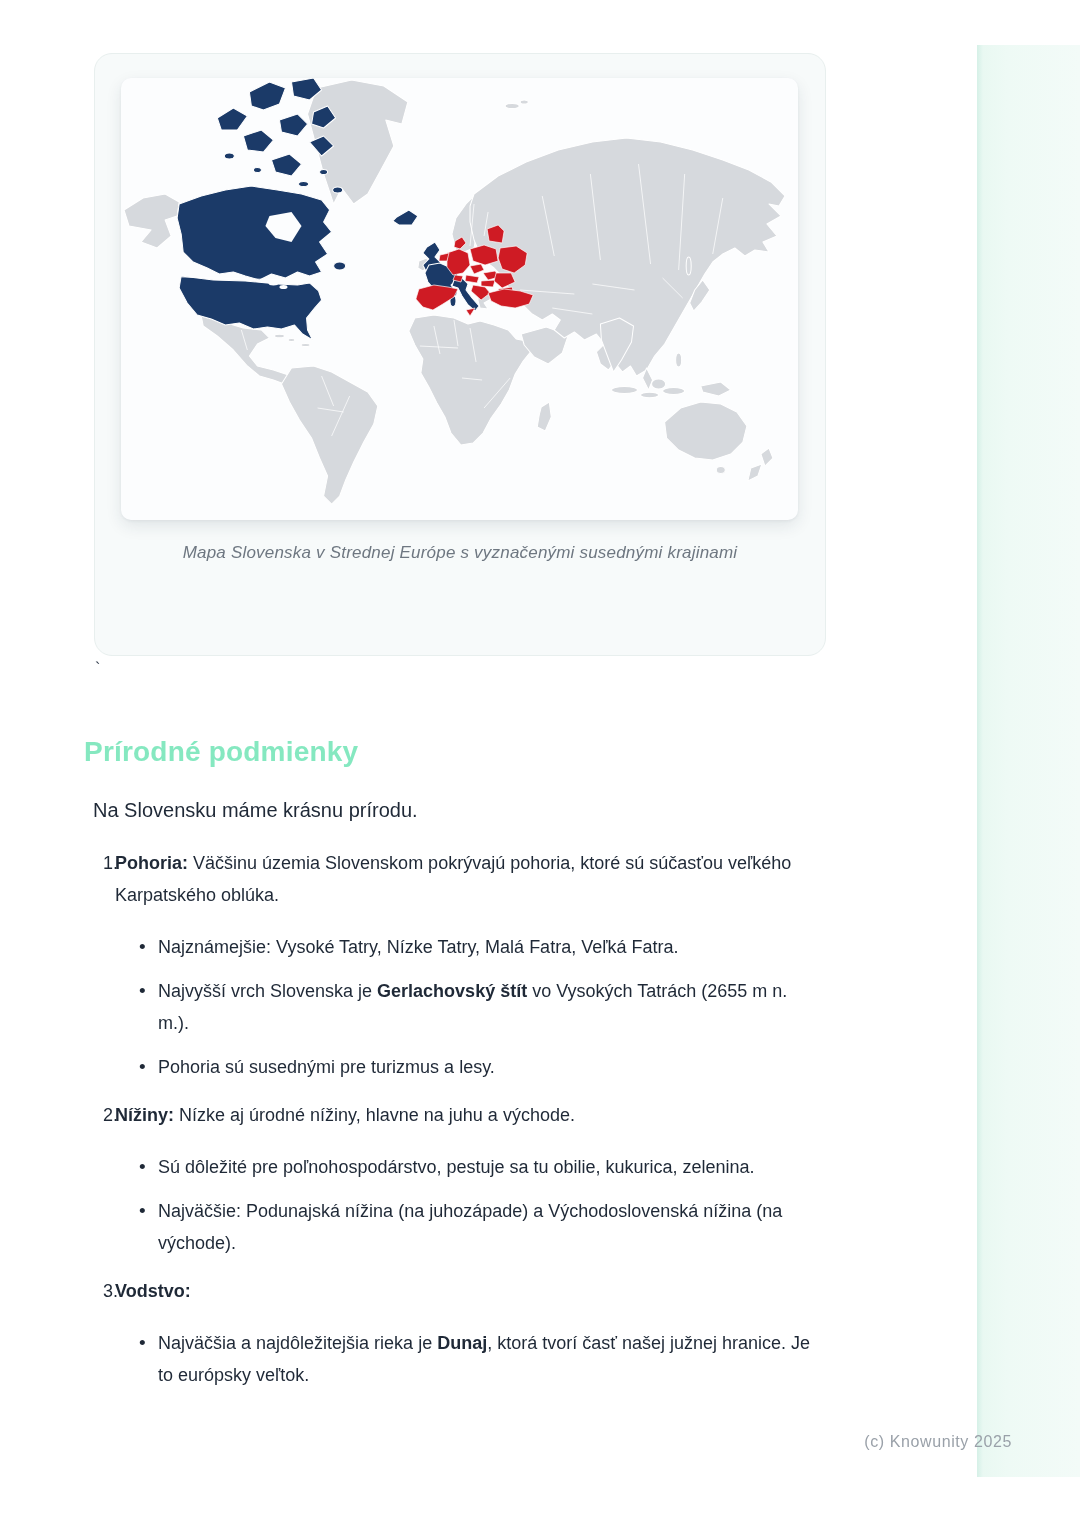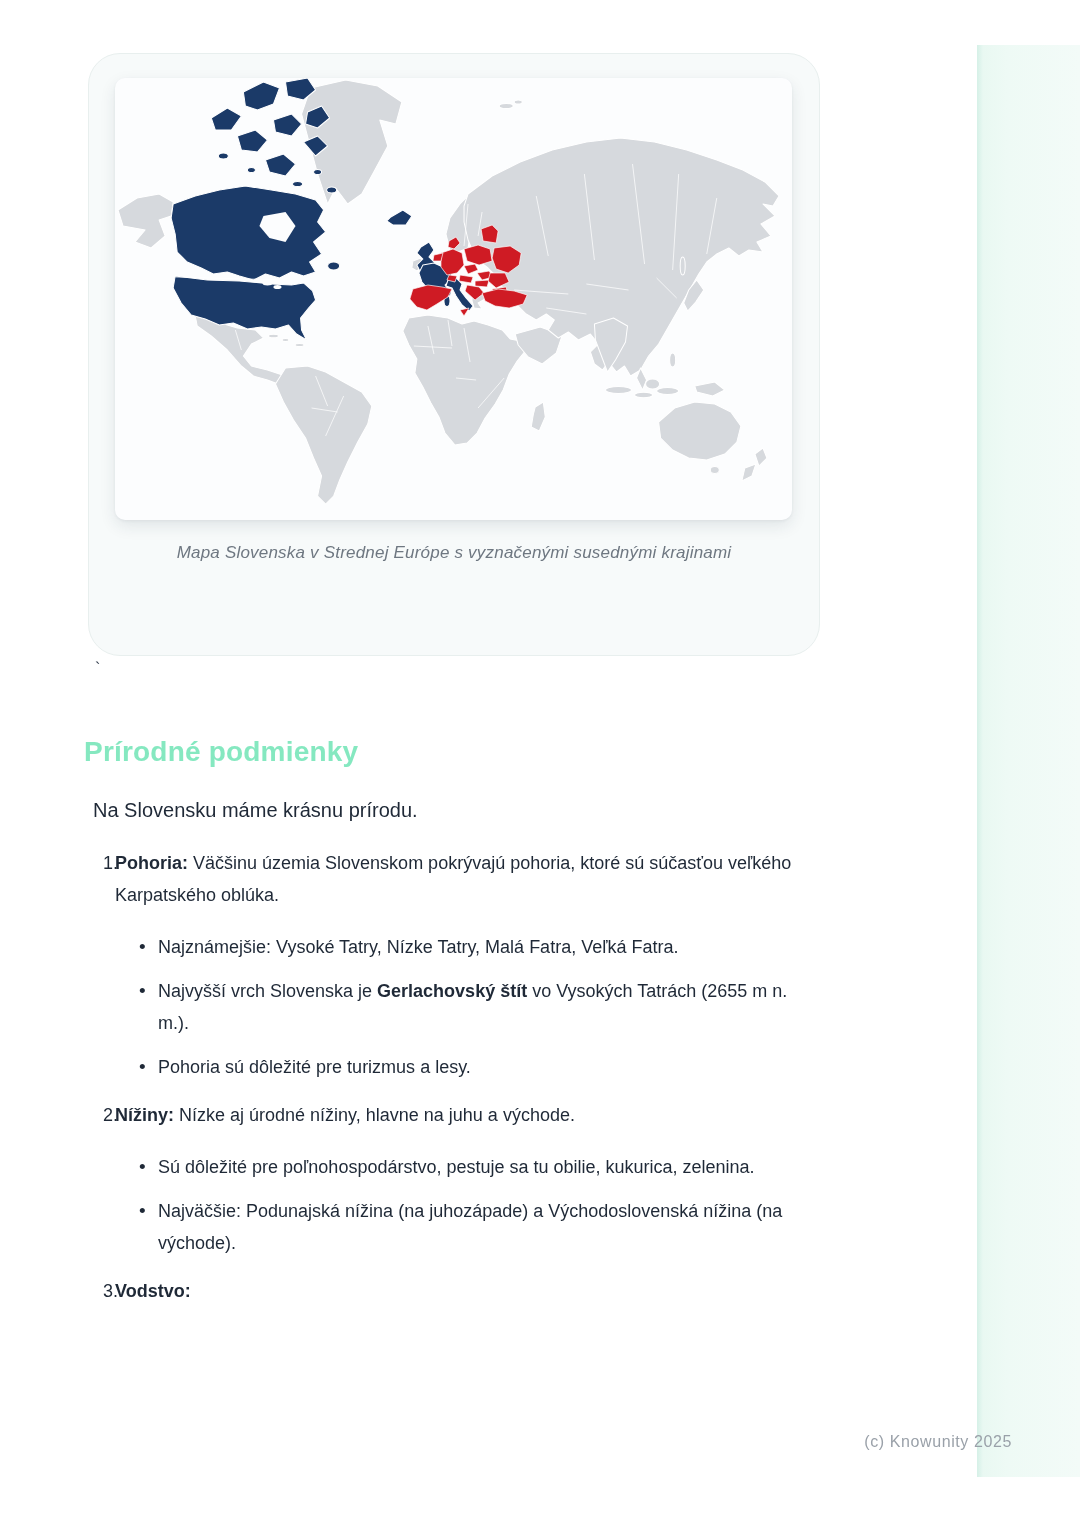--- a/index.html
+++ b/index.html
@@ -20,22 +20,22 @@
   html,body{background:#ffffff;}
   .page{
     position:relative;width:1080px;height:1528px;background:#ffffff;overflow:hidden;
     font-family:"Liberation Sans", sans-serif;color:var(--text-dark);
   }
   .stripe{
     position:absolute;top:45px;right:0;width:103px;height:1432px;
     background:linear-gradient(90deg, var(--stripe-edge) 0px, #e9f8f2 6px, var(--stripe-fill) 30px, #f3fbf8 100%);
   }
   .map-card{
-    position:absolute;left:88px;top:53px;width:732px;height:603px;
-    background:var(--card-bg);border:1px solid var(--card-border);border-radius:32px;
+    position:absolute;left:94px;top:53px;width:732px;height:603px;
+    background:var(--card-bg);border:1px solid var(--card-border);border-radius:18px;
   }
   .map-panel{
     position:absolute;left:26px;top:24px;width:677px;height:442px;
     background:var(--map-bg);border-radius:10px;
     box-shadow:0 6px 16px rgba(30,45,70,.10), 0 1px 3px rgba(30,45,70,.06);
     overflow:hidden;
   }
   .map-panel svg{display:block;width:100%;height:100%;}
   .map-caption{
     position:absolute;left:0;right:0;top:489px;text-align:center;
@@ -190,41 +190,42 @@
     <ol class="olist">
 
       <li>
         <div class="li-head">
           <span class="li-num">1.</span>
           <span class="li-text"><strong>Pohoria:</strong><span> Väčšinu územia Slovenskom pokrývajú pohoria, ktoré sú súčasťou veľkého Karpatského oblúka.</span></span>
         </div>
         <ul class="blist">
           <li><span>Najznámejšie: Vysoké Tatry, Nízke Tatry, Malá Fatra, Veľká Fatra.</span><strong></strong><span></span></li>
           <li><span>Najvyšší vrch Slovenska je </span><strong>Gerlachovský štít</strong><span> vo Vysokých Tatrách (2655 m n. m.).</span></li>
-          <li><span>Pohoria sú dôležité pre turizmus a lesy.</span><strong></strong><span></span></li>
+          <li><span>Pohoria sú susednými pre turizmus a lesy.</span><strong></strong><span></span></li>
         </ul>
       </li>
 
       <li>
         <div class="li-head">
           <span class="li-num">2.</span>
           <span class="li-text"><strong>Nížiny:</strong><span> Nízke aj úrodné nížiny, hlavne na juhu a východe.</span></span>
         </div>
         <ul class="blist">
           <li><span>Sú dôležité pre poľnohospodárstvo, pestuje sa tu obilie, kukurica, zelenina.</span><strong></strong><span></span></li>
           <li><span>Najväčšie: Podunajská nížina (na juhozápade) a Východoslovenská nížina (na východe).</span><strong></strong><span></span></li>
         </ul>
       </li>
 
       <li>
         <div class="li-head">
           <span class="li-num">3.</span>
           <span class="li-text"><strong>Vodstvo:</strong><span></span></span>
         </div>
         <ul class="blist">
+          <li><span>Najväčšia a najdôležitejšia rieka je </span><strong>Dunaj</strong><span>, ktorá tvorí časť našej južnej hranice. Je to európsky veľtok.</span></li>
         </ul>
       </li>
 
     </ol>
   </div>
 
   <div class="watermark">(c) Knowunity 2025</div>
 
 </div>
 

